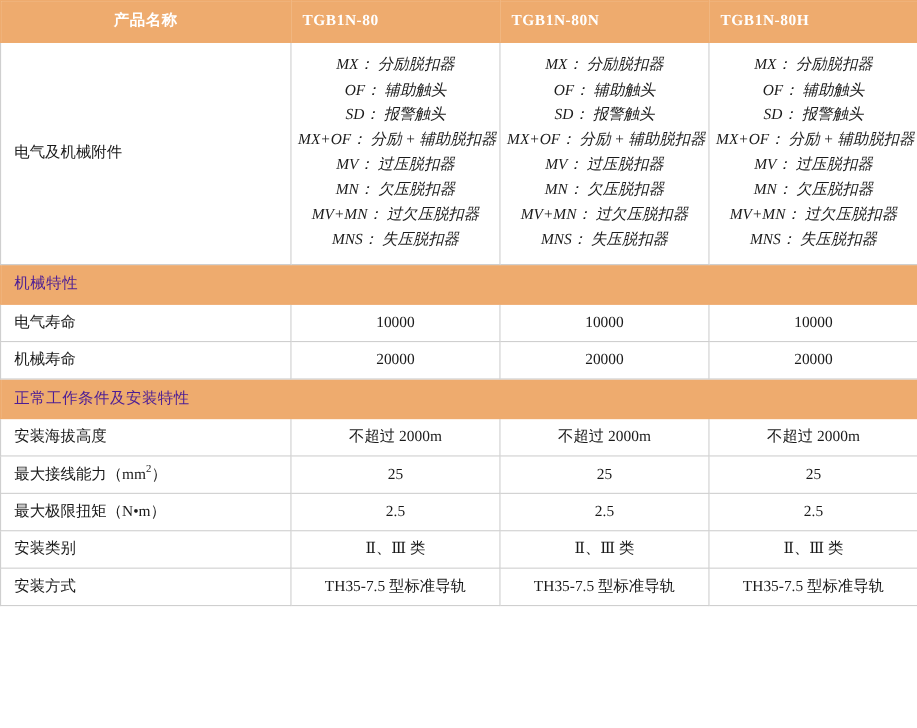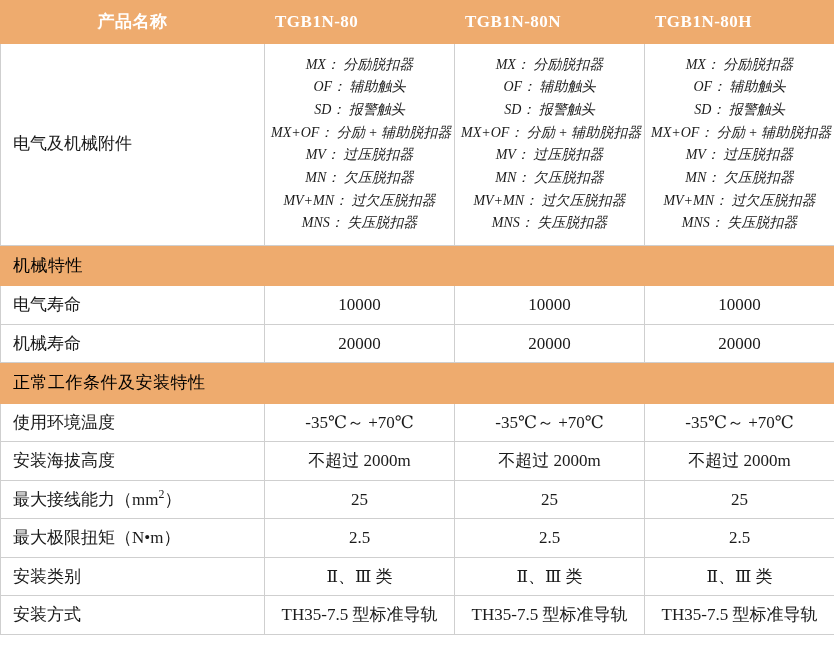--- a/index.html
+++ b/index.html
@@ -24,40 +24,40 @@
   .spec-table col.c2 { width: 190px; }
   .spec-table col.c3 { width: 190px; }
 
   .spec-table td {
     border: 1px solid #cfcfcf;
     padding: 0;
     vertical-align: middle;
   }
   .cell {
     padding: 6px 10px;
-    font-size: 17px;
+    font-size: 14px;
     line-height: 1.5;
   }
   .head-row td {
     background: #eeab6e;
     border: 1px solid #eeab6e;
     color: #ffffff;
   }
   .head-row .cell {
     font-weight: bold;
     padding: 8px 10px;
     letter-spacing: 0.5px;
   }
   .head-row td.first .cell {
     text-align: center;
   }
   .section-row td {
     background: #eeab6e;
     border: 1px solid #eeab6e;
-    color: #000000;
+    color: #4c1d95;
   }
   .section-row .cell {
     text-align: left;
     font-weight: normal;
     padding: 7px 12px;
     letter-spacing: 0.5px;
   }
   .label-cell .cell {
     text-align: left;
     padding-left: 12px;
@@ -196,34 +196,20 @@
       </td>
     </tr>
 
 
     <tr class="section-row">
       <td colspan="4">
         <div class="cell">正常工作条件及安装特性</div>
       </td>
     </tr>
 
-    <tr>
-      <td class="label-cell">
-        <div class="cell">使用环境温度</div>
-      </td>
-      <td class="value-cell">
-        <div class="cell nowrap">-35℃～ +70℃</div>
-      </td>
-      <td class="value-cell">
-        <div class="cell nowrap">-35℃～ +70℃</div>
-      </td>
-      <td class="value-cell">
-        <div class="cell nowrap">-35℃～ +70℃</div>
-      </td>
-    </tr>
 
     <tr>
       <td class="label-cell">
         <div class="cell">安装海拔高度</div>
       </td>
       <td class="value-cell">
         <div class="cell nowrap">不超过 2000m</div>
       </td>
       <td class="value-cell">
         <div class="cell nowrap">不超过 2000m</div>

